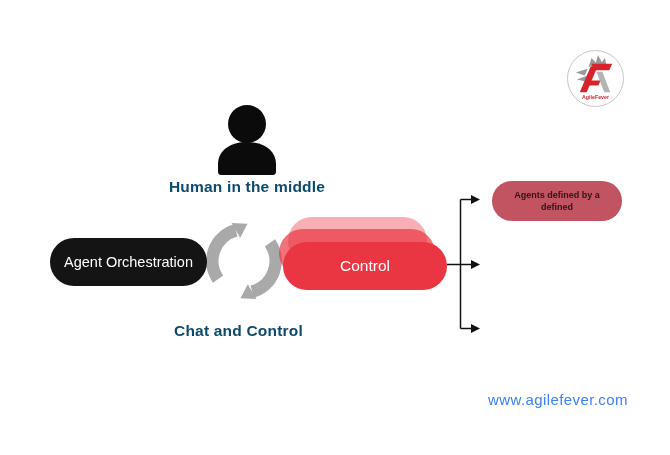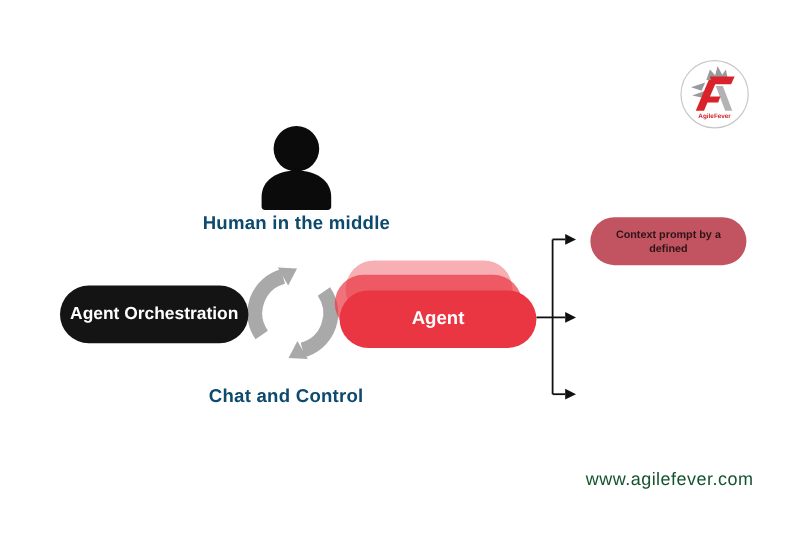--- a/index.html
+++ b/index.html
@@ -22,21 +22,21 @@
   .caption {
     position:absolute; font-weight:bold; font-size:15.5px; color:#0c4a6e;
     text-align:center; letter-spacing:0.2px;
   }
   .human-caption { left:147px; top:178px; width:200px; }
   .chat-caption  { left:136px; top:322px; width:205px; }
 
   
   .pill {
     position:absolute; border-radius:24px; display:flex; align-items:center;
-    justify-content:center; font-weight:bold; color:#ffffff; white-space:nowrap;
+    justify-content:center; font-weight:normal; color:#ffffff; white-space:nowrap;
   }
   .pill-orchestration { left:50px;  top:238px; width:157px; height:48px; font-size:14.5px; z-index:3; }
   .pill-agents        { left:283px; top:242px; width:164px; height:48px; font-size:15.5px; z-index:3; }
   .layer { position:absolute; border-radius:24px; }
   .layer-back { left:288px; top:217px; width:139px; height:48px; z-index:1; }
   .layer-mid  { left:279px; top:229px; width:156px; height:48px; z-index:2; }
 
   
   .cycle { position:absolute; left:196px; top:213px; width:96px; height:96px; z-index:0; }
 
@@ -50,21 +50,21 @@
     font-weight:bold; font-size:9px; line-height:12.5px; color:#2e1418;
     white-space:nowrap; z-index:2;
   }
   .outbox-context { left:492px; top:181px; width:130px; height:40px; }
   .outbox-llm     { left:492px; top:242px; width:130px; height:39px; }
   .outbox-tool    { left:490px; top:302px; width:134px; height:43px; border-radius:21px; font-size:8.8px; line-height:12px; }
 
   
   .site-url {
     position:absolute; left:458px; top:391px; width:200px; text-align:center;
-    font-size:15px; color:#14532d; letter-spacing:0.4px;
+    font-size:15px; color:#3b82f6; letter-spacing:0.4px;
   }
 </style>
 </head>
 <body>
 
 <div class="stage">
 
   <div class="logo-circle">
     <svg viewBox="0 0 56 56" width="55" height="55">
       <path d="M21 16 L24 7 L28.5 12 L30.5 4 L34.5 11.5 L37.5 7 L39.5 16 Z" fill="#9a9a9c"></path>
@@ -106,25 +106,25 @@
     <polygon points="471,324 480,328.5 471,333" fill="#111111"></polygon>
   </svg>
 
   <div class="pill pill-orchestration" style="background: rgb(20, 20, 20);">
     <span>Agent Orchestration</span>
   </div>
 
   <div class="layer layer-back" style="background: rgba(234, 54, 66, 0.4);"></div>
   <div class="layer layer-mid" style="background: rgba(234, 54, 66, 0.7);"></div>
   <div class="pill pill-agents" style="background: rgb(234, 54, 66);">
-    <span>Agent</span>
+    <span>Control</span>
   </div>
 
   <div class="caption chat-caption">Chat and Control</div>
 
   <div class="outbox outbox-context" style="background: rgb(194, 83, 96);">
-    <div>Context prompt by a</div>
+    <div>Agents defined by a</div>
     <div>defined</div>
   </div>
 
   <div class="site-url">www.agilefever.com</div>
 
 </div>
 
 </body></html>

